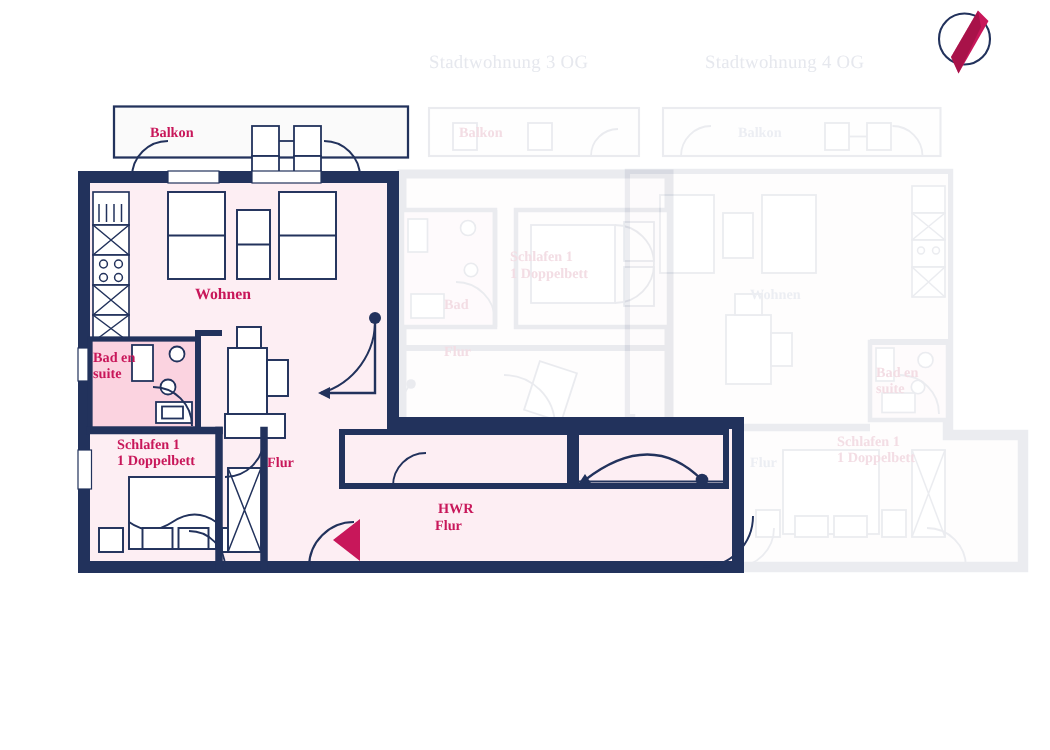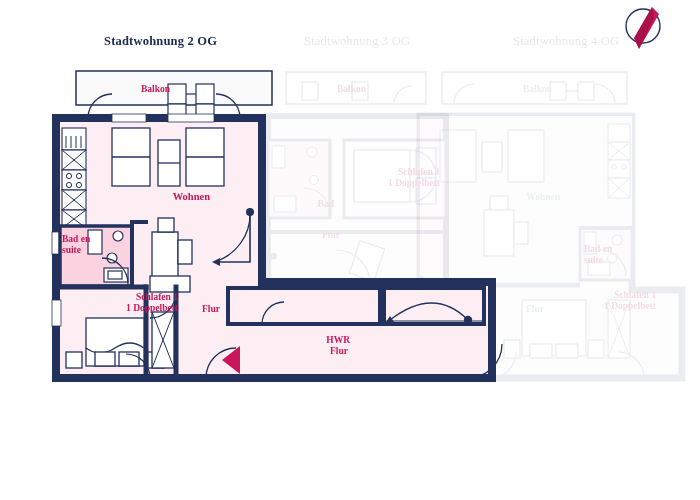--- a/index.html
+++ b/index.html
@@ -7,32 +7,32 @@
     width:700px;height:500px;background:#ffffff;overflow:hidden;
     font-family:"Liberation Serif", serif;
   }
   #stage{position:relative;width:700px;height:500px;}
 
   
   .unit-title{
     position:absolute;font-size:12.5px;font-weight:700;letter-spacing:.2px;
     color:#1b2a4e;white-space:nowrap;
   }
-  .unit-title.faded{color:#e6e8ee;font-weight:400;margin-left:18px;}
+  .unit-title.faded{color:#e6e8ee;font-weight:400;}
 
   
   .plan{position:absolute;left:0;top:0;width:700px;height:500px;}
   .plan svg{display:block;}
   .ghost{opacity:.09;}
   .ghost2{opacity:.085;}
 
   
   .rlabel{
     position:absolute;color:#c8175a;font-weight:700;
-    font-size:9.5px;line-height:11px;text-align:right;white-space:pre;
+    font-size:9.5px;line-height:11px;text-align:left;white-space:pre;
     pointer-events:none;
   }
   .rlabel.big{font-size:10.5px;}
   .rlabel.ghost-l{color:#f3dde4;}
   .rlabel.ghost-l2{color:#eceef3;}
 
   .compass{position:absolute;}
 </style>
 </head>
 <body>
@@ -286,23 +286,22 @@
   </div>
 
   <div class="compass" style="left:612px;top:2px;">
     <svg width="62" height="52" viewBox="0 0 62 52" xmlns="http://www.w3.org/2000/svg">
       <circle cx="31" cy="24" r="17" fill="none" stroke="#22325c" stroke-width="1.4"></circle>
       <path d="M40,5 L47,12 L27,47 L22,36 Z" fill="#c8175a"></path>
       <path d="M40,5 L42,16 L27,47 L22,36 Z" fill="#8e0f3d" opacity=".55"></path>
     </svg>
   </div>
 
-  <div class="unit-title" style="left:104px;top:34px;">Stadtwohnung 2 OG</div>
   <div class="unit-title faded" style="left:286px;top:34px;">Stadtwohnung 3 OG</div>
-  <div class="unit-title faded" style="left:495px;top:34px;">Stadtwohnung 4 OG</div>
+  <div class="unit-title faded" style="left:470px;top:34px;">Stadtwohnung 4 OG</div>
 
   <div class="rlabel" style="left:100px;top:84px;width:70px;">Balkon</div>
   <div class="rlabel big" style="left:130px;top:191px;width:80px;">Wohnen</div>
   <div class="rlabel" style="left:62px;top:234px;width:56px;text-align:left;">Bad en
 suite</div>
   <div class="rlabel" style="left:78px;top:292px;width:100px;">Schlafen 1
 1 Doppelbett</div>
   <div class="rlabel" style="left:178px;top:304px;width:42px;">Flur</div>
   <div class="rlabel" style="left:292px;top:303px;width:58px;margin-top:32px;">HWR</div>
   <div class="rlabel" style="left:290px;top:346px;width:58px;">Flur</div>

